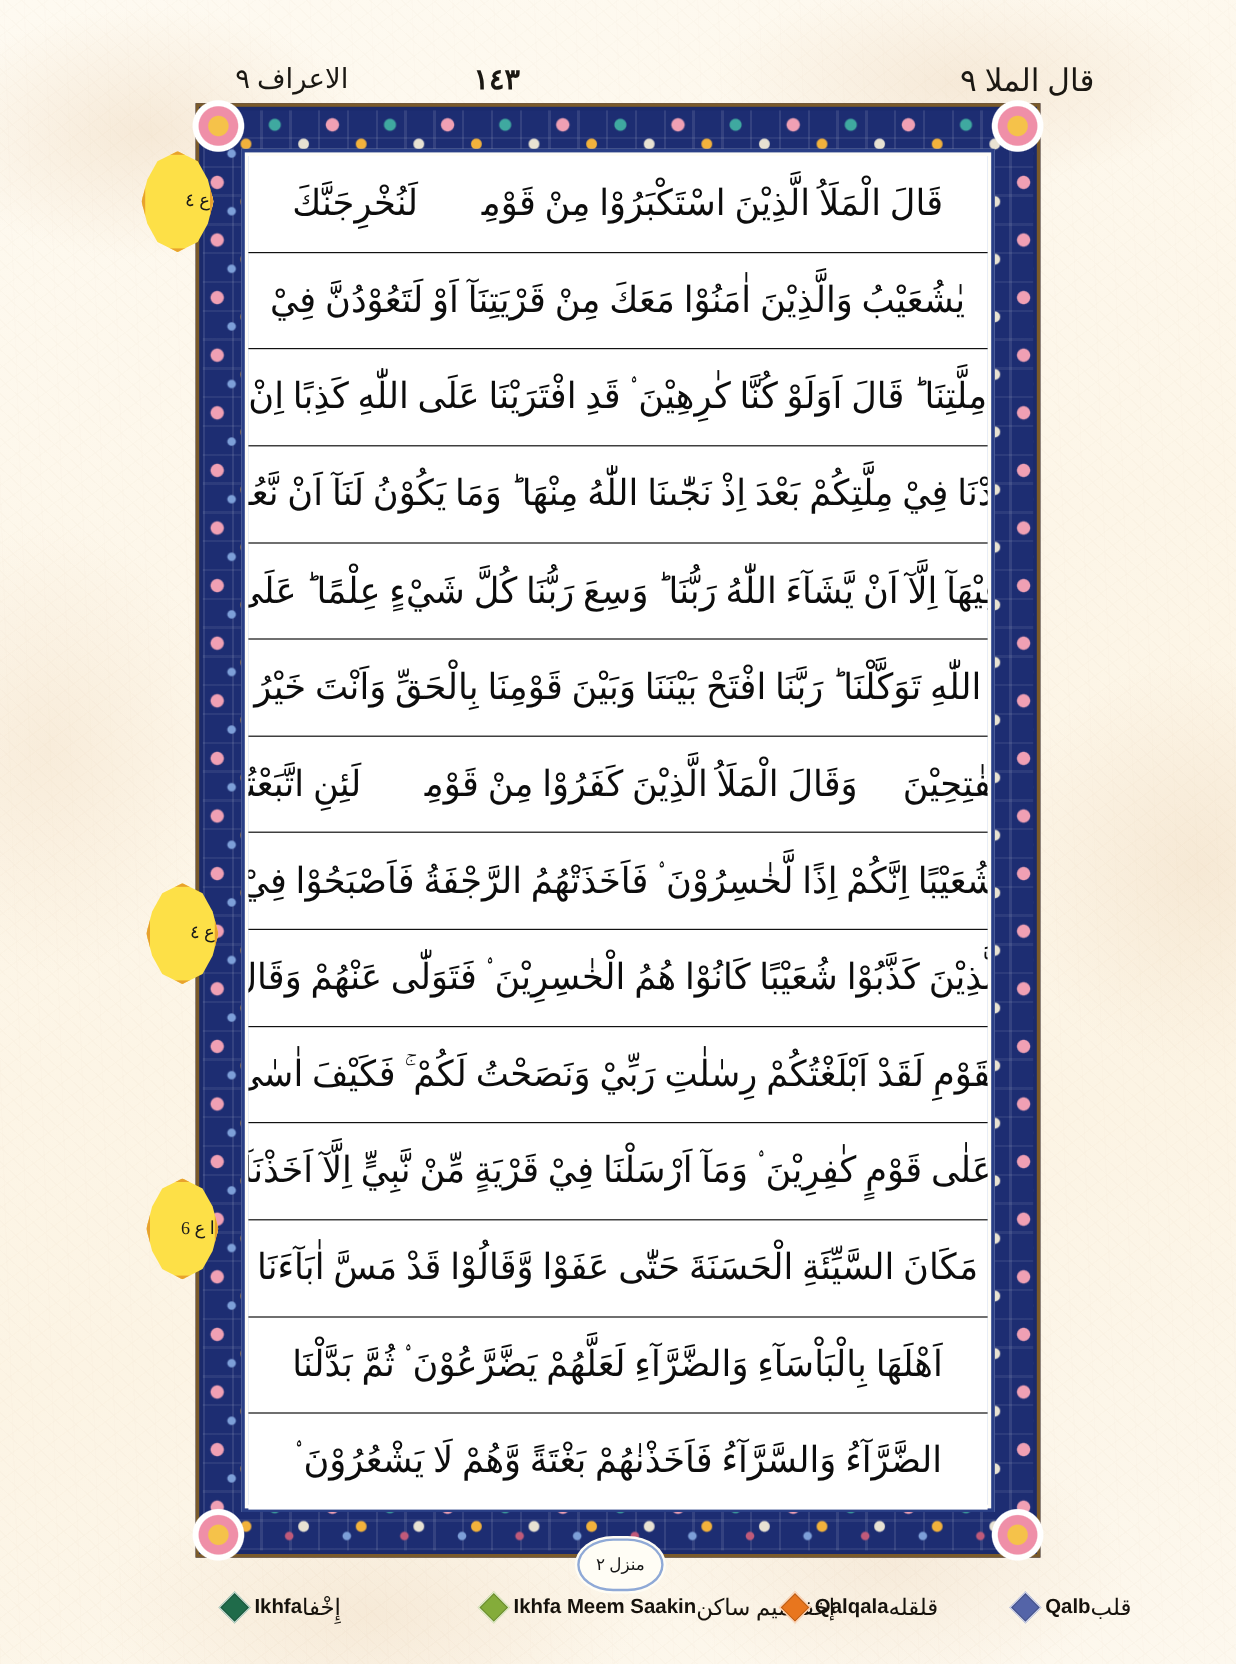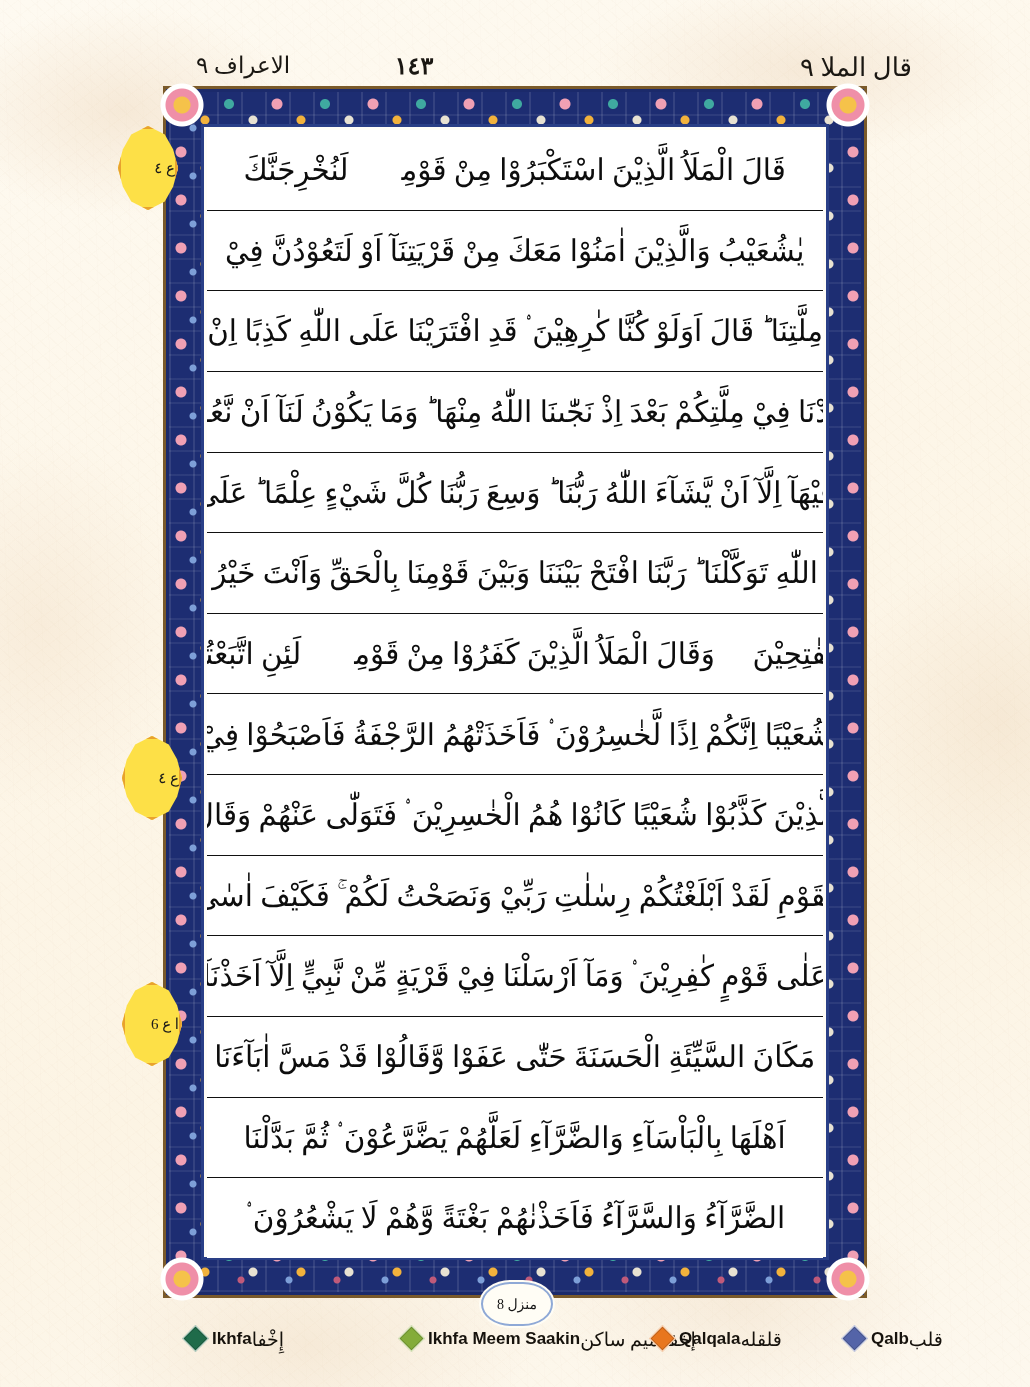--- a/index.html
+++ b/index.html
@@ -247,21 +247,21 @@
 <div class="medallion m2">
     <span>ع
 ٤</span>
   </div>
 <div class="medallion m3">
     <span>ا ع
 6</span>
   </div>
 
 <div class="manzil">
-  <span>منزل 8</span>
+  <span>منزل ٢</span>
 </div>
 
 <div class="legend">
 
   <div class="leg leg1">
     <div class="leg-row">
       <span class="dia" style="background:#1f6b4a"></span>
       <span class="leg-en">Ikhfa</span>
     </div>
     <span class="leg-ar">إِخْفا</span>

